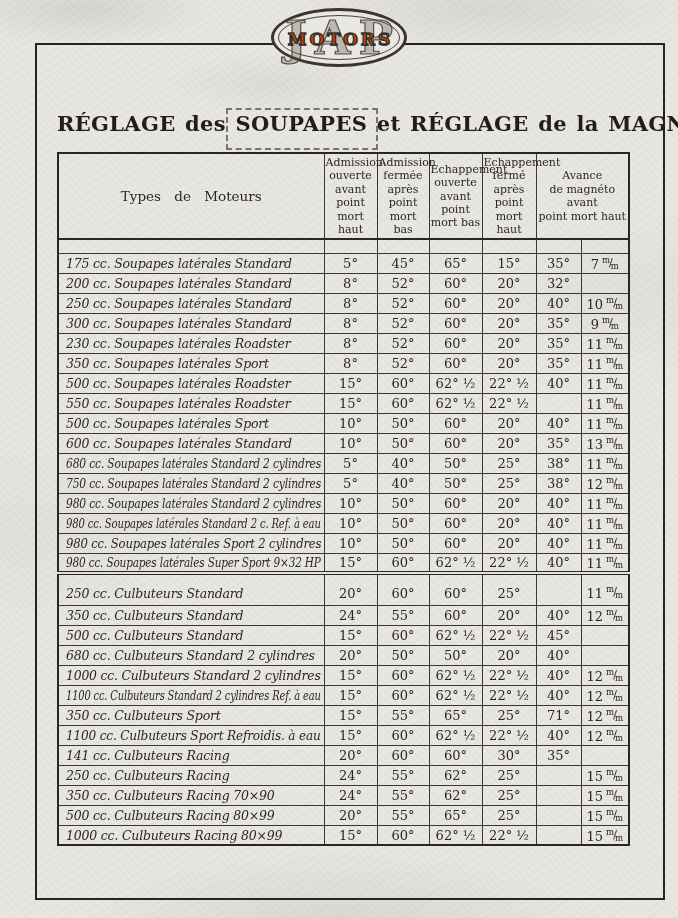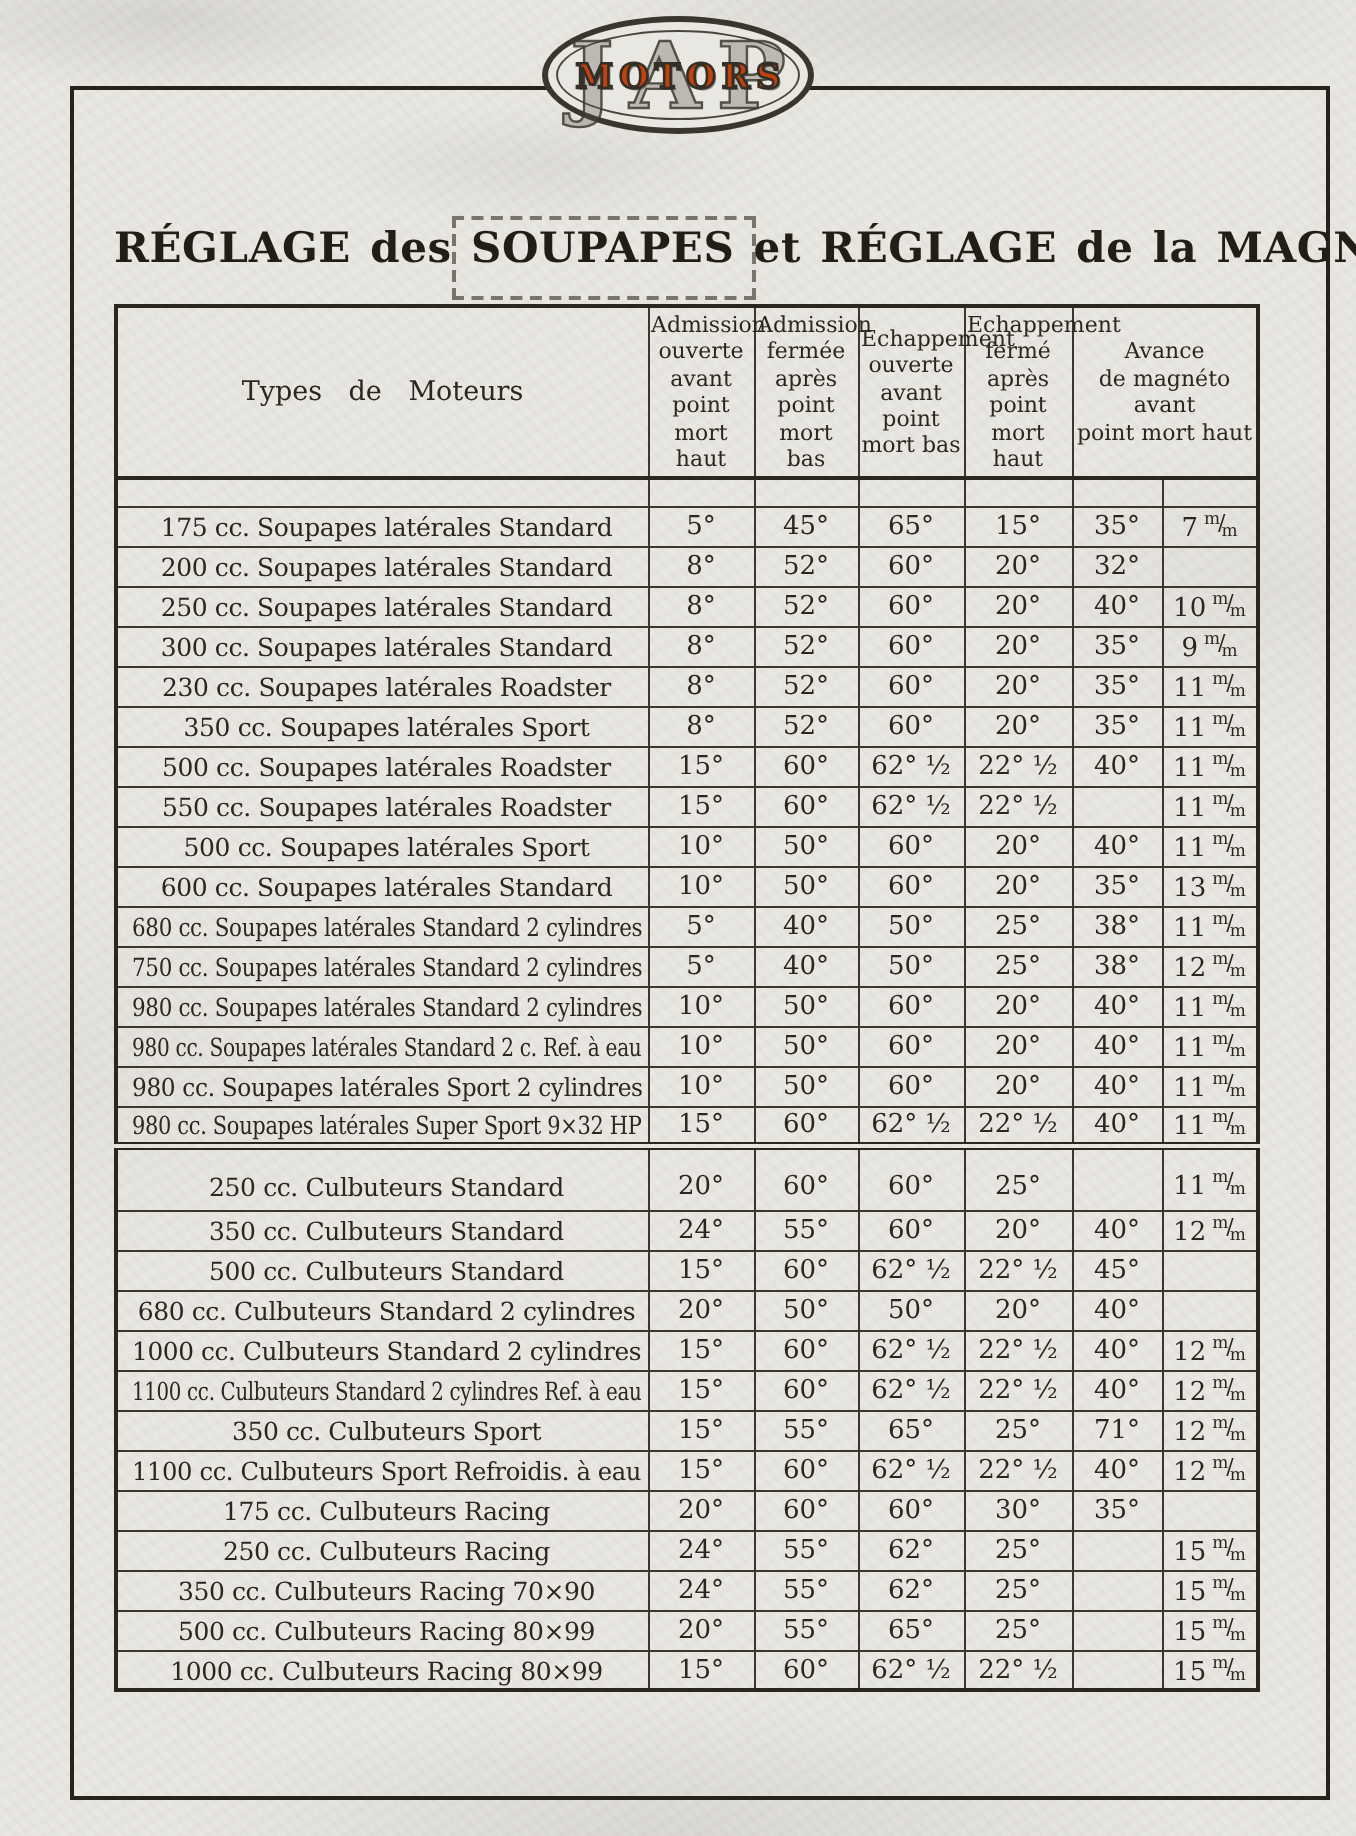--- a/index.html
+++ b/index.html
@@ -80,21 +80,21 @@
     height:56px; border-bottom:2px solid #2a2620;
     font-weight:normal; font-size:11px; line-height:1.22;
     text-align:center; vertical-align:middle; padding:2px 1px;
   }
   .vt thead th.types { font-size:13.5px; word-spacing:9px; }
   .vt tr.spacer td { height:14px; }
   .vt tbody td {
     height:20px; text-align:center; vertical-align:middle;
     padding:0 1px; white-space:nowrap;
   }
-  .vt tbody td.lbl { text-align:center; padding:0 3px 0 7px; font-size:12.5px; letter-spacing:-.2px; }
+  .vt tbody td.lbl { text-align:left; padding:0 3px 0 7px; font-size:12.5px; letter-spacing:-.2px;font-style:italic; }
   .vt tbody td.lbl span { display:inline-block; white-space:nowrap; transform-origin:left center; }
   .vt tr.dbl td { border-top:4px double #2a2620; }
   .vt tr.tall td { height:32px; vertical-align:bottom; padding-bottom:4px; }
   .mmfrac { display:inline-block; font-size:8.5px; letter-spacing:0; margin-left:3px; }
   .mmfrac .t { vertical-align:6px; }
   .mmfrac .s { font-size:11px; vertical-align:3px; margin-left:-1px; margin-right:-2px; }
   .mmfrac .b { vertical-align:0px; }
 </style>
 </head>
 <body>
@@ -351,21 +351,21 @@
       <tr>
         <td class="lbl"><span style="transform: scaleX(0.969582);">1100 cc. Culbuteurs Sport Refroidis. à eau</span></td>
         <td>15°</td>
         <td>60°</td>
         <td>62° ½</td>
         <td>22° ½</td>
         <td>40°</td>
         <td>12<span class="mmfrac"><span class="t">m</span><span class="s">/</span><span class="b">m</span></span></td>
       </tr>
       <tr>
-        <td class="lbl"><span>175 cc. Culbuteurs Racing</span></td>
+        <td class="lbl"><span>141 cc. Culbuteurs Racing</span></td>
         <td>20°</td>
         <td>60°</td>
         <td>60°</td>
         <td>30°</td>
         <td>35°</td>
         <td></td>
       </tr>
       <tr>
         <td class="lbl"><span>250 cc. Culbuteurs Racing</span></td>
         <td>24°</td>

